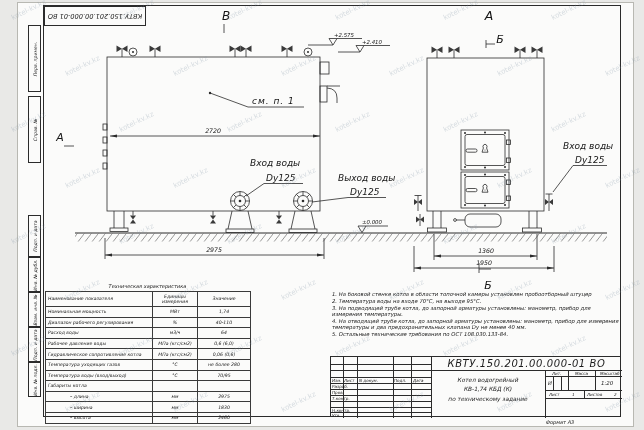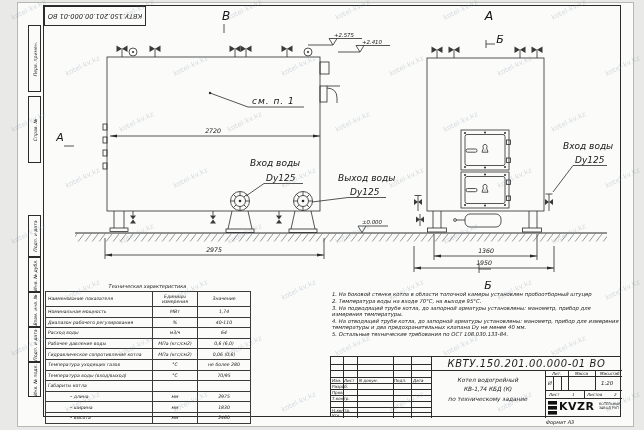--- a/index.html
+++ b/index.html
@@ -428,32 +428,20 @@
       <div class="vl" style="left:38px;height:8px;bottom:auto;top:20px"></div>
       <div class="cell-lab" style="left:6px;top:0.8px">Лит.</div>
       <div class="cell-lab" style="left:29px;top:0.8px">Масса</div>
       <div class="cell-lab" style="left:54px;top:0.8px">Масштаб</div>
       <div class="cell-lab" style="left:2px;top:10px;font-size:5.2px">И</div>
       <div class="cell-lab" style="left:55px;top:10px;font-size:5.5px">1:20</div>
       <div class="cell-lab" style="left:3px;top:22px">Лист</div>
       <div class="cell-lab" style="left:26px;top:22px">1</div>
       <div class="cell-lab" style="left:41px;top:22px">Листов</div>
       <div class="cell-lab" style="left:68px;top:22px">2</div>
-      <div class="logo-row">
-        <svg width="9" height="14" viewBox="0 0 9 14" style="position:absolute;left:2px;top:3px">
-          <rect x="0" y="0" width="9" height="3.6" fill="#111"></rect>
-          <rect x="0" y="5" width="9" height="3.6" fill="#111"></rect>
-          <rect x="0" y="10" width="9" height="3.6" fill="#111"></rect>
-        </svg>
-        <span class="kvzr">KVZR</span>
-        <span class="kvzr-cap">
-          <span style="display:block">КОТЕЛЬНЫЙ</span>
-          <span style="display:block">ЗАВОД РЭП</span>
-        </span>
-      </div>
     </div>
   </div>
 
   <div class="format">Формат  А3</div>
 
   <div class="watermarks">
       <span class="wm" style="left: 10px; top: 6px;">kotel-kv.kz</span>
       <span class="wm" style="left: 118px; top: 6px;">kotel-kv.kz</span>
       <span class="wm" style="left: 226px; top: 6px;">kotel-kv.kz</span>
       <span class="wm" style="left: 334px; top: 6px;">kotel-kv.kz</span>

